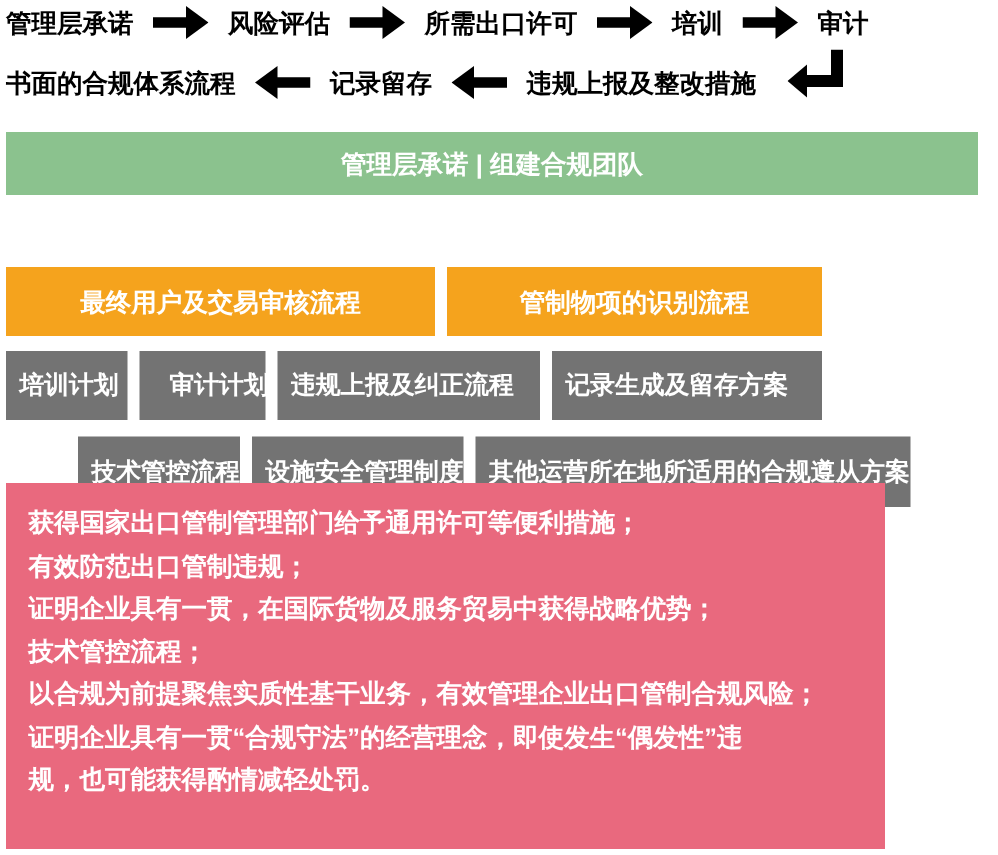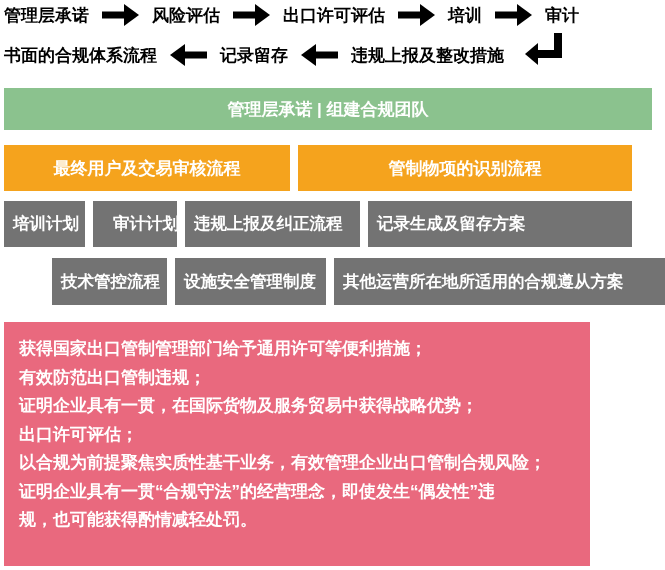--- a/index.html
+++ b/index.html
@@ -23,21 +23,21 @@
     color: #000000;
     white-space: nowrap;
   }
   #flow-row-1 { left: 4px; top: 4px;  height: 26px; }
   #flow-row-2 { left: 4px; top: 44px; height: 26px; }
   .arrow-icon { display: inline-flex; }
   .arrow-icon svg { display: block; }
   .elbow-wrap { position: relative; top: -11px; margin-left: 8px; }
 
   
-  .bar-row { position: absolute; left: 4px; width: 628px; display: flex; gap: 8px; }
+  .bar-row { position: absolute; left: 4px; width: 544px; display: flex; gap: 8px; margin-top: 33px; }
   .bar {
     color: #ffffff;
     font-weight: bold;
     display: flex;
     align-items: center;
     box-sizing: border-box;
     white-space: nowrap;
   }
   .bar.center { justify-content: center; }
   .bar.left   { padding-left: 9px; }
@@ -92,21 +92,21 @@
           <polygon points="22,0 22,22 37,11" fill="#000"></polygon>
         </svg>
     </span>
     <span>风险评估</span>
     <span class="arrow-icon">
       <svg width="37" height="22" viewBox="0 0 37 22">
           <rect x="0" y="7.5" width="23" height="7" fill="#000"></rect>
           <polygon points="22,0 22,22 37,11" fill="#000"></polygon>
         </svg>
     </span>
-    <span>出口许可评估</span>
+    <span>所需出口许可</span>
     <span class="arrow-icon">
       <svg width="37" height="22" viewBox="0 0 37 22">
           <rect x="0" y="7.5" width="23" height="7" fill="#000"></rect>
           <polygon points="22,0 22,22 37,11" fill="#000"></polygon>
         </svg>
     </span>
     <span>培训</span>
     <span class="arrow-icon">
       <svg width="37" height="22" viewBox="0 0 37 22">
           <rect x="0" y="7.5" width="23" height="7" fill="#000"></rect>
@@ -158,19 +158,19 @@
   <div class="bar-row" id="blue-row-2">
     <div class="bar left blue-box" id="blue-box-21">技术管控流程</div>
     <div class="bar left blue-box" id="blue-box-22">设施安全管理制度</div>
     <div class="bar left blue-box" id="blue-box-23">其他运营所在地所适用的合规遵从方案</div>
   </div>
 
   <div id="benefits-panel">
     <div class="benefit-line">获得国家出口管制管理部门给予通用许可等便利措施；</div>
     <div class="benefit-line">有效防范出口管制违规；</div>
     <div class="benefit-line">证明企业具有一贯，在国际货物及服务贸易中获得战略优势；</div>
-    <div class="benefit-line">出口许可评估；</div>
+    <div class="benefit-line">技术管控流程；</div>
     <div class="benefit-line">以合规为前提聚焦实质性基干业务，有效管理企业出口管制合规风险；</div>
     <div class="benefit-line">证明企业具有一贯“合规守法”的经营理念，即使发生“偶发性”违</div>
     <div class="benefit-line">规，也可能获得酌情减轻处罚。</div>
   </div>
 
 </div>
 
 </body></html>

